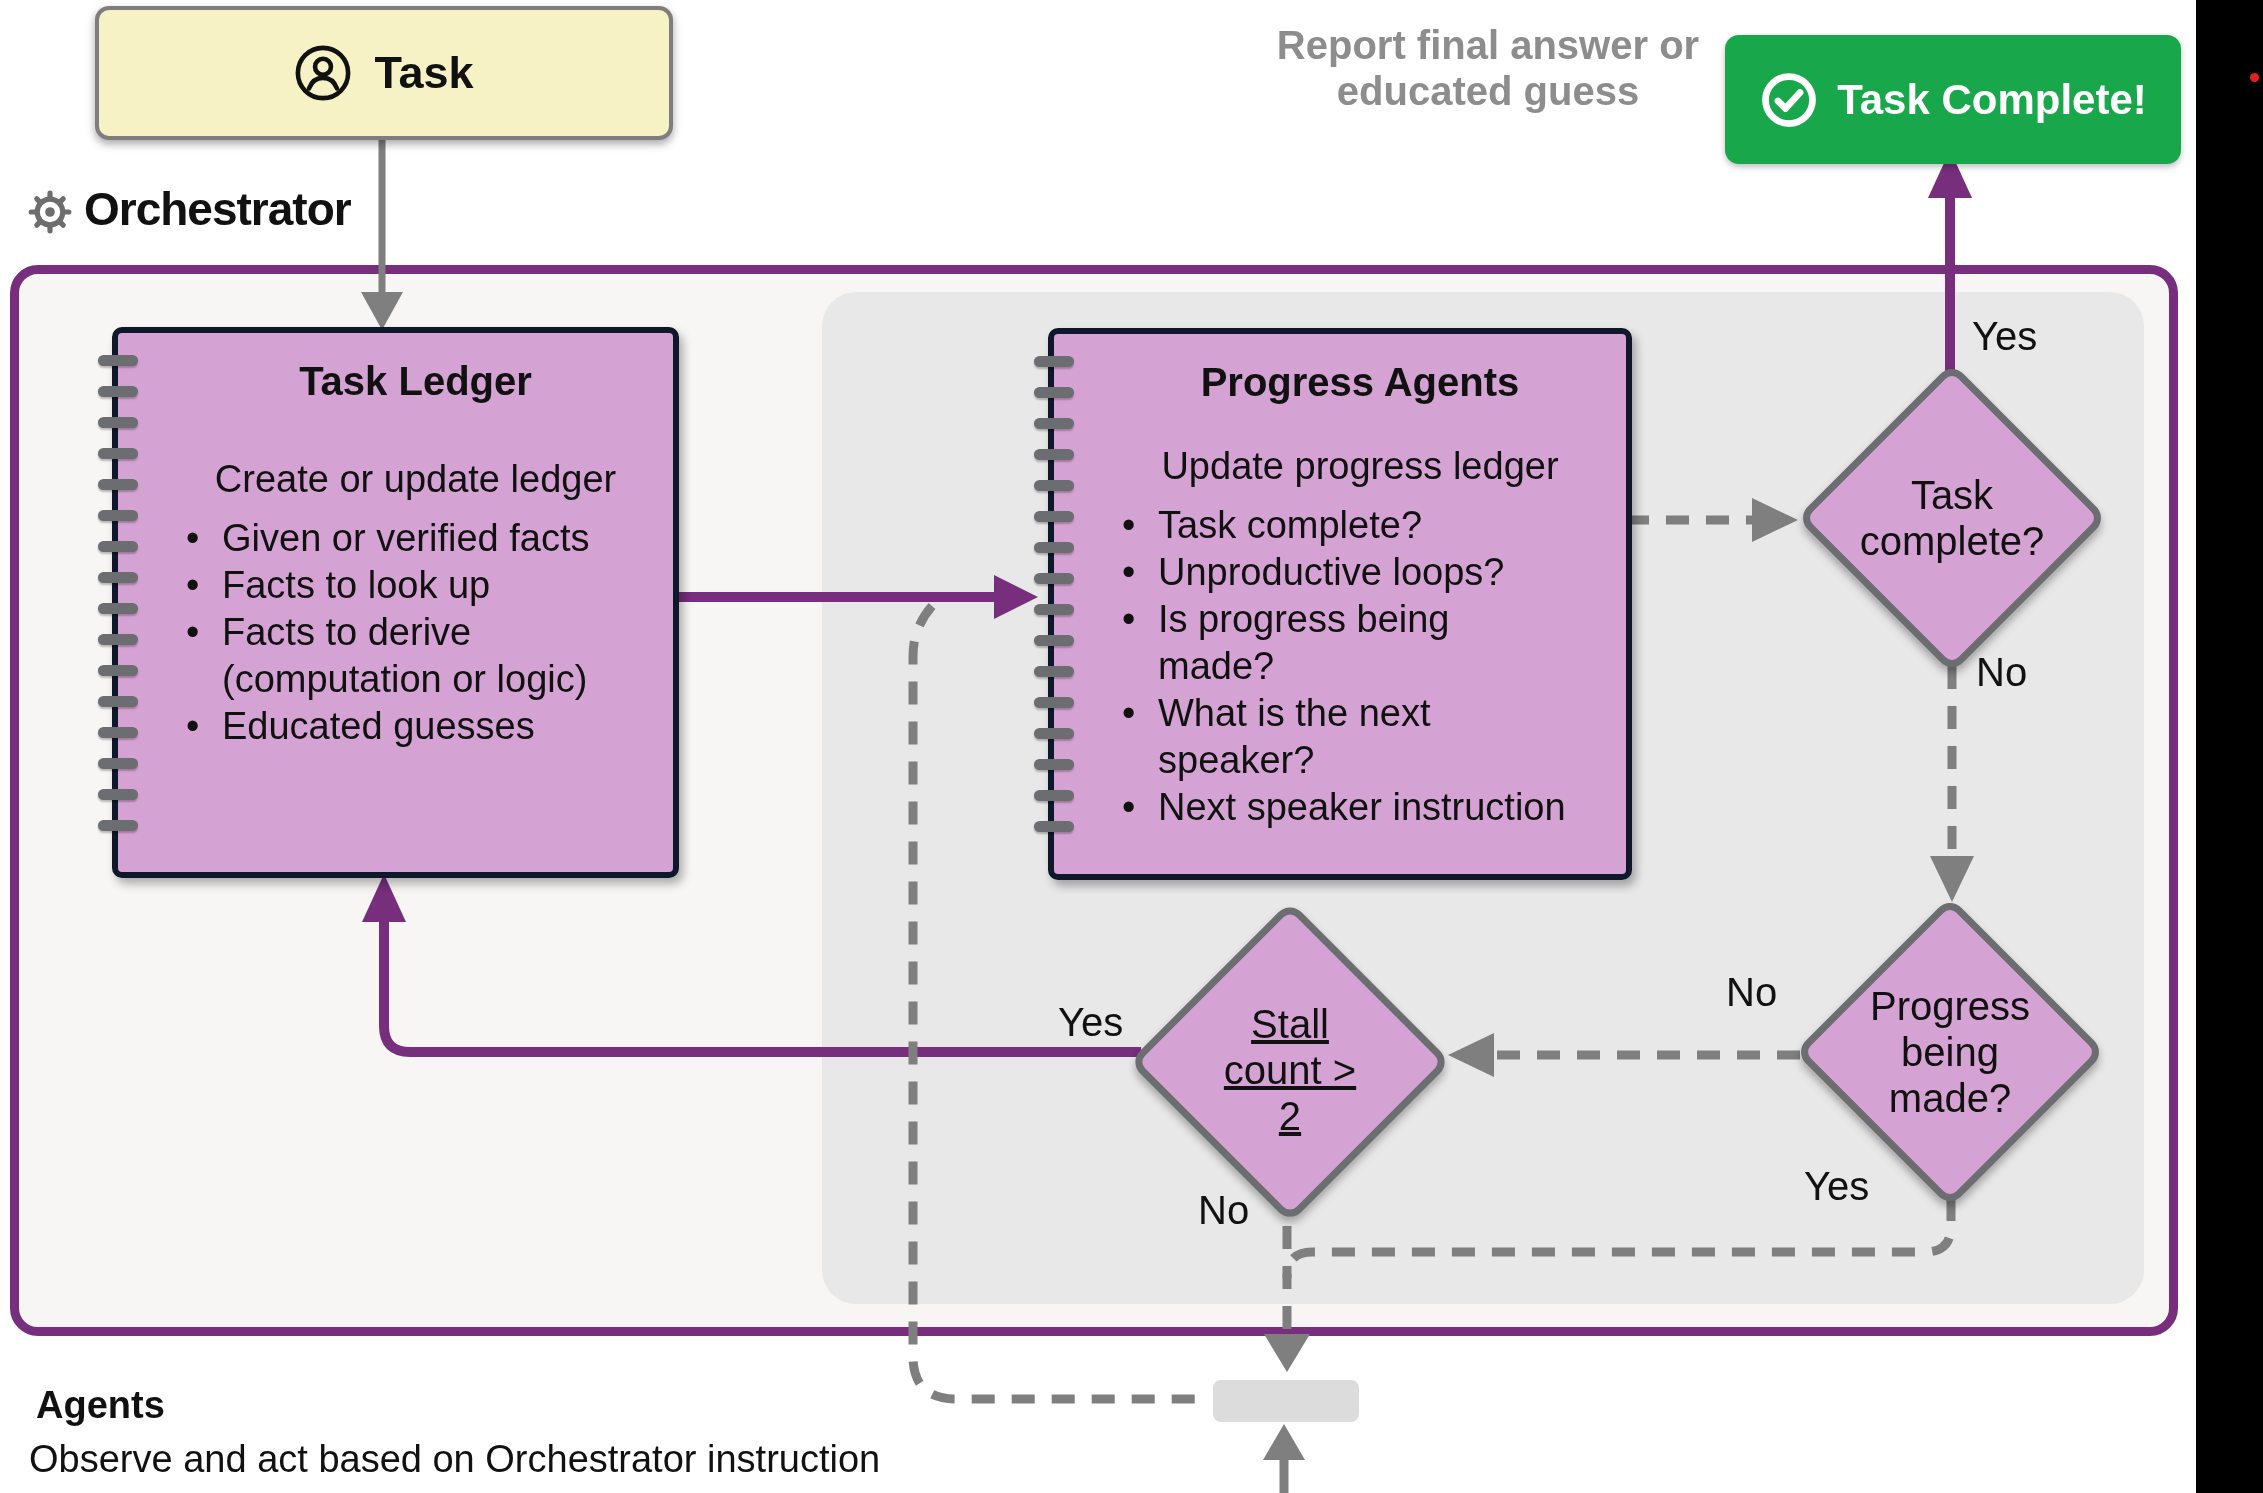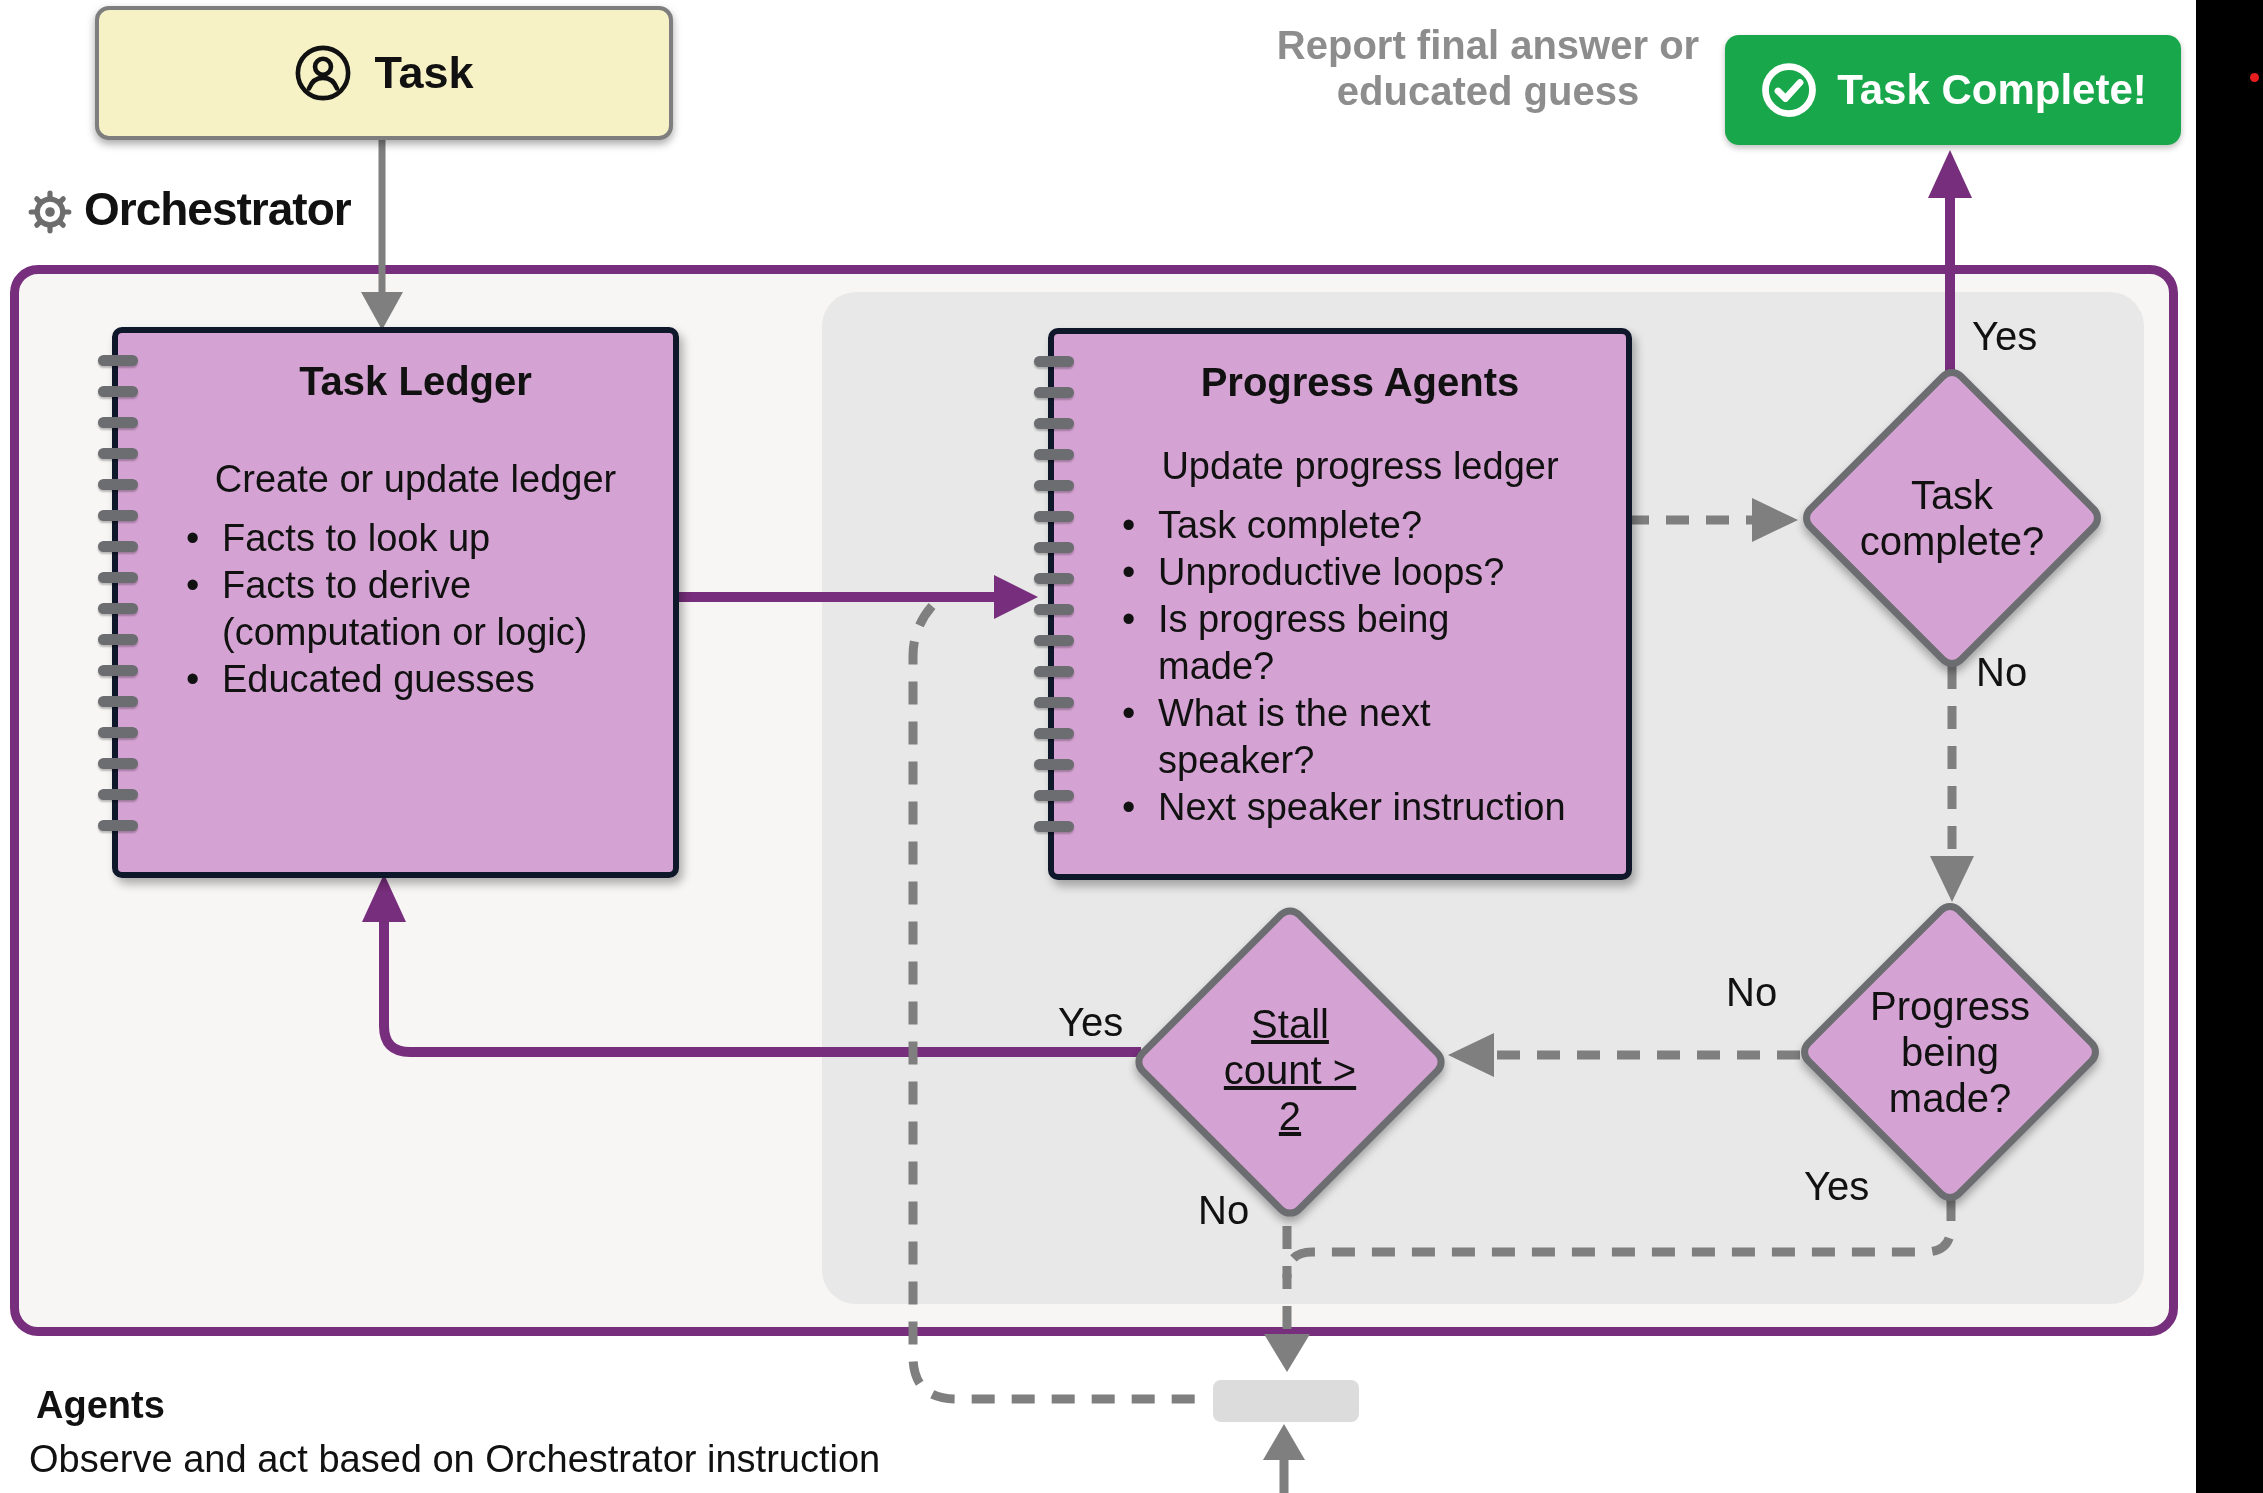--- a/index.html
+++ b/index.html
@@ -23,21 +23,21 @@
     gap:22px;box-shadow:0 4px 8px rgba(0,0,0,.35);z-index:3;}
   .task-box .label{font-size:45px;font-weight:bold;}
 
   
   .orch-caption{position:absolute;left:26px;top:182px;display:flex;align-items:flex-end;gap:10px;z-index:3;}
   .orch-caption .label{font-size:46px;font-weight:bold;letter-spacing:-1px;}
 
   
   .report-note{position:absolute;left:1248px;top:22px;width:480px;text-align:center;font-size:40px;
     line-height:46px;font-weight:bold;color:#8d8d8d;white-space:pre-line;z-index:3;}
-  .complete-btn{position:absolute;left:1725px;top:35px;width:456px;height:110px;background:#19a74b;
+  .complete-btn{position:absolute;left:1725px;top:35px;width:456px;height:129px;background:#19a74b;
     border-radius:14px;display:flex;align-items:center;justify-content:center;gap:18px;
     box-shadow:0 3px 6px rgba(0,0,0,.25);z-index:3;}
   .complete-btn .label{color:#fff;font-size:42px;font-weight:bold;}
 
   
   .notebook{position:absolute;background:#d5a3d3;border:6px solid #0f172a;border-radius:10px;
     box-shadow:4px 6px 10px rgba(0,0,0,.3);z-index:3;}
   .notebook .coil{position:absolute;left:-20px;width:40px;height:11px;background:#6b6d70;
     border-radius:6px;box-shadow:0 2px 2px rgba(0,0,0,.25);}
   .nb1{left:112px;top:327px;width:555px;height:539px;}
@@ -150,20 +150,21 @@
       </svg>
     </span>
     <span class="label">Task Complete!</span>
   </div>
 
   <div class="notebook nb1">
     <div class="nb-content">
       <div class="nb-title">Task Ledger</div>
       <div class="nb-sub">Create or update ledger</div>
       <ul class="nb-list">
+          <li>Given or verified facts</li>
           <li>Facts to look up</li>
           <li>Facts to derive
 (computation or logic)</li>
           <li>Educated guesses</li>
         </ul>
     </div>
   <span class="coil" style="top: 22px;"></span>
       <span class="coil" style="top: 53px;"></span>
       <span class="coil" style="top: 84px;"></span>
       <span class="coil" style="top: 115px;"></span>

